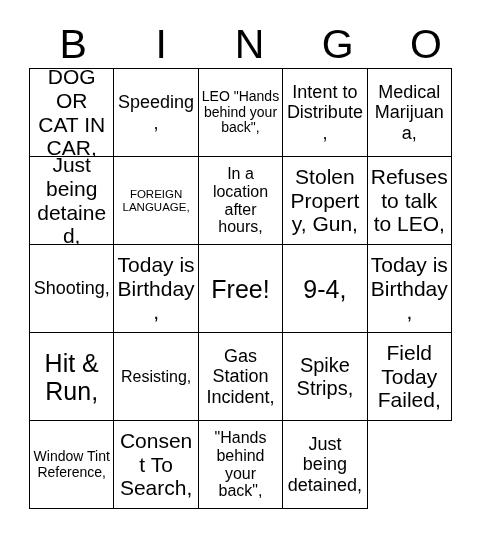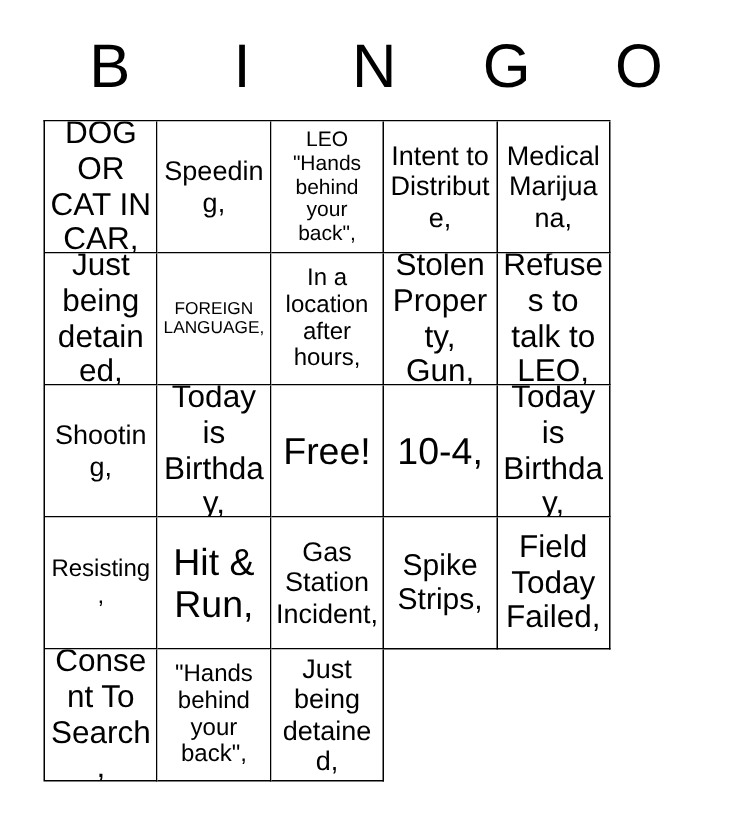--- a/index.html
+++ b/index.html
@@ -37,22 +37,22 @@
     font-size: 41px;
     line-height: 1;
     font-weight: 400;
     color: #000000;
     letter-spacing: 0;
   }
   
   #bingo-grid {
     position: absolute;
     left: 29px;
-    top: 80px;
-    width: 378px;
+    top: 68px;
+    width: 423px;
     height: 441px;
     display: grid;
     grid-template-columns: repeat(5, 1fr);
     grid-template-rows: repeat(5, 1fr);
     border-top: 1.6px solid #000000;
     border-left: 1.6px solid #000000;
     box-sizing: border-box;
     background: #ffffff;
   }
   .cell {
@@ -130,39 +130,42 @@
       <div class="cell fs-m">
         <span class="cell-text">Shooting,</span>
       </div>
       <div class="cell fs-l">
         <span class="cell-text">Today is Birthday,</span>
       </div>
       <div class="cell fs-xxl">
         <span class="cell-text">Free!</span>
       </div>
       <div class="cell fs-xxl">
-        <span class="cell-text">10-4,</span>
+        <span class="cell-text">9-4,</span>
       </div>
       <div class="cell fs-l">
         <span class="cell-text">Today is Birthday,</span>
       </div>
+      <div class="cell fs-xxl">
+        <span class="cell-text">Hit &amp; Run,</span>
+      </div>
       <div class="cell fs-s">
         <span class="cell-text">Resisting,</span>
-      </div>
-      <div class="cell fs-xxl">
-        <span class="cell-text">Hit &amp; Run,</span>
       </div>
       <div class="cell fs-m">
         <span class="cell-text">Gas Station Incident,</span>
       </div>
       <div class="cell fs-xl">
         <span class="cell-text">Spike Strips,</span>
       </div>
       <div class="cell fs-l">
         <span class="cell-text">Field Today Failed,</span>
+      </div>
+      <div class="cell fs-xs">
+        <span class="cell-text">Window Tint Reference,</span>
       </div>
       <div class="cell fs-l">
         <span class="cell-text">Consent To Search,</span>
       </div>
       <div class="cell fs-s">
         <span class="cell-text">"Hands behind your back",</span>
       </div>
       <div class="cell fs-m">
         <span class="cell-text">Just being detained,</span>
       </div>

